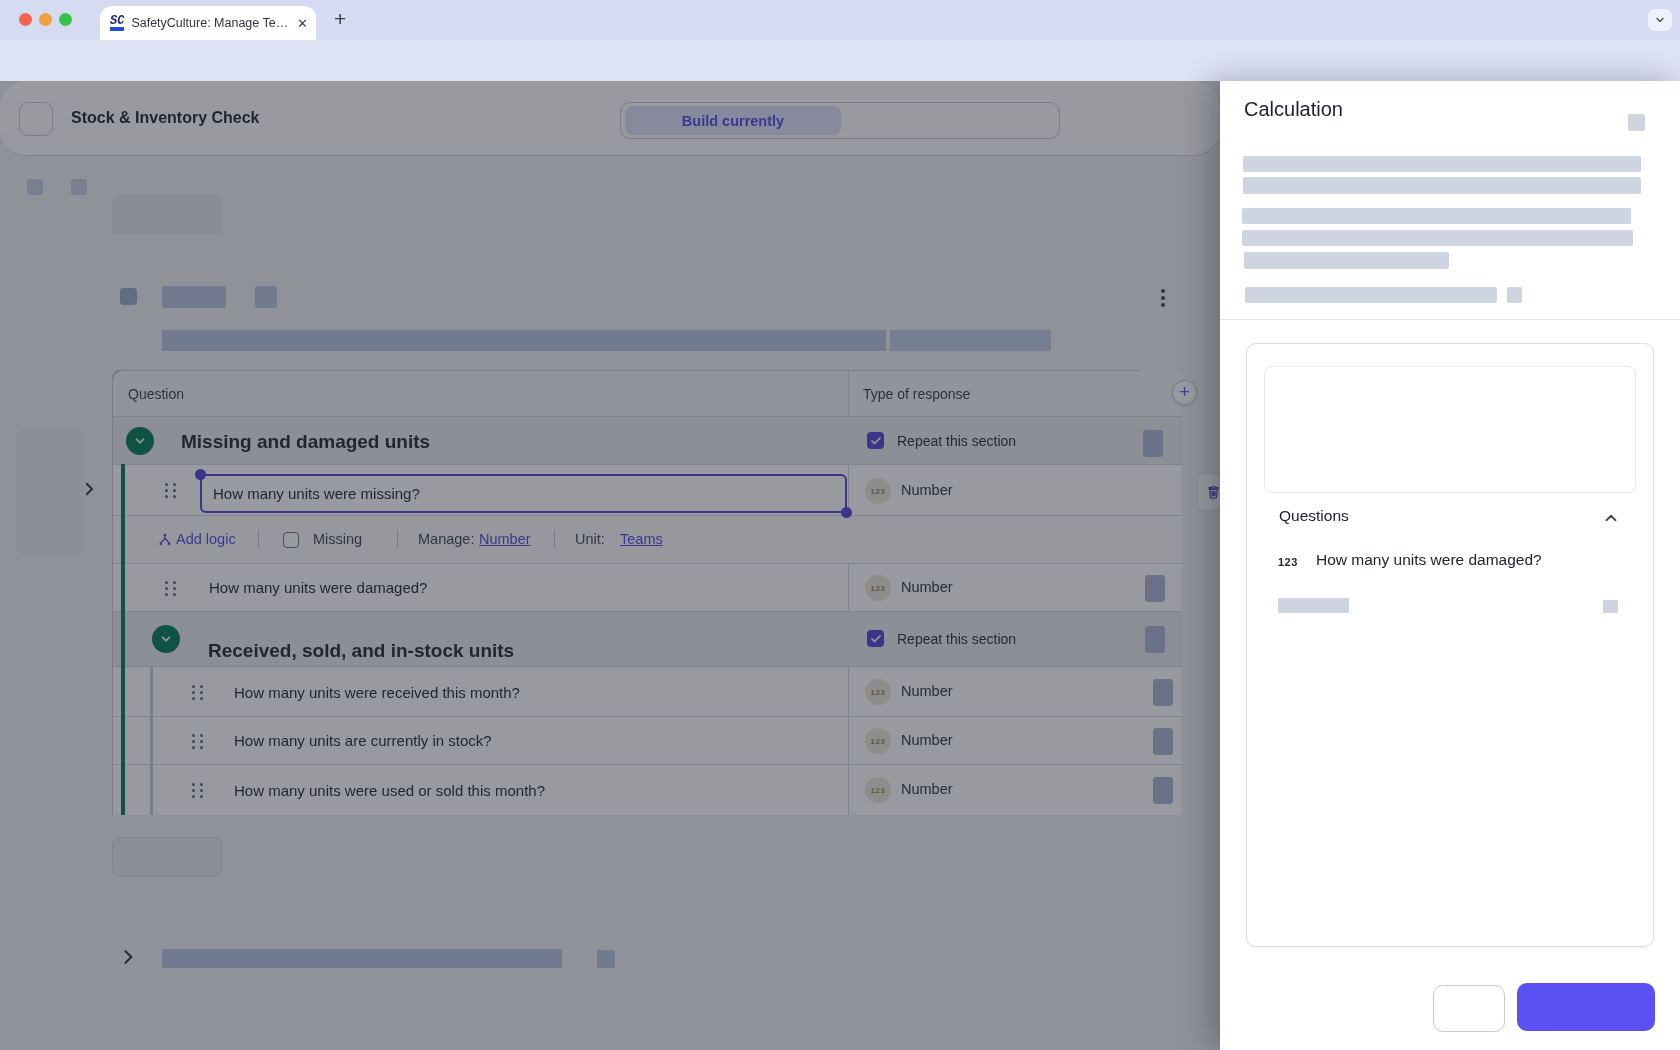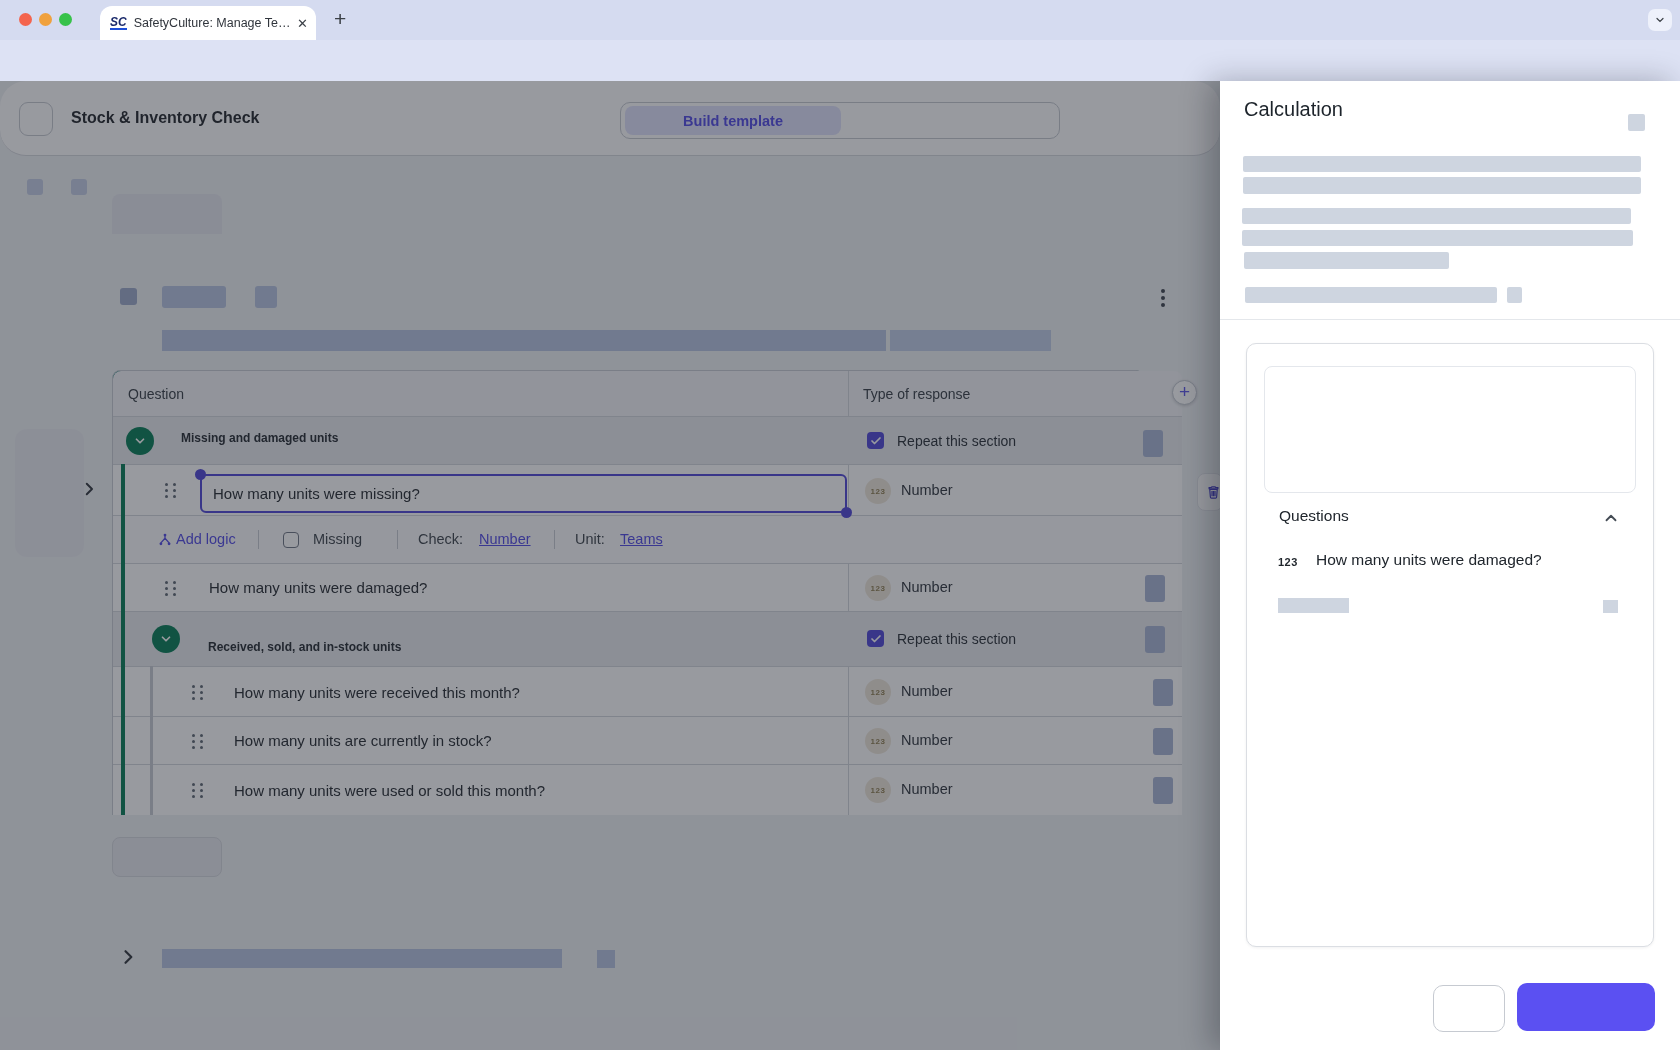--- a/index.html
+++ b/index.html
@@ -8,22 +8,22 @@
   .screen { position:relative; width:1680px; height:1050px; }
 
   
   .tabstrip { position:absolute; left:0; top:0; width:1680px; height:40px; background:#d5dbf0; }
   .tl { position:absolute; top:13px; width:13px; height:13px; border-radius:50%; }
   .tl.red   { left:19px; background:#f4644d; }
   .tl.yel   { left:39px; background:#f0a13d; }
   .tl.grn   { left:59px; background:#37c24a; }
   .tab { position:absolute; left:100px; top:6px; width:216px; height:34px; background:#fff;
          border-radius:12px 12px 0 0; display:flex; align-items:center; padding:0 8px 0 10px; }
-  .favicon { font-family:Liberation Sans, sans-serif; font-style:italic; font-weight:bold;
-             font-size:12px; color:#1b2a6b; border-bottom:2px solid #1d4ed8; line-height:12px; }
+  .favicon { font-family:Liberation Mono, monospace; font-style:italic; font-weight:bold;
+             font-size:12px; color:#1b2a6b; border-bottom:4px solid #1d4ed8; line-height:12px; }
   .tab-title { flex:1; margin-left:7px; font-size:12.5px; color:#30353c; white-space:nowrap;
                overflow:hidden; text-overflow:ellipsis; }
   .tab-close { font-size:13px; color:#3c4148; margin-left:4px; cursor:default; }
   .newtab { position:absolute; left:334px; top:7px; font-size:21px; color:#3b4046; }
   .tabsearch { position:absolute; left:1648px; top:9px; width:24px; height:22px; background:#eef1fb;
                border-radius:7px; display:flex; align-items:center; justify-content:center; }
   .toolbar { position:absolute; left:0; top:40px; width:1680px; height:41px; background:#dde2f4; }
   .navic { position:absolute; top:52px; width:19px; height:19px; color:#41464d; }
   .urlpill { position:absolute; left:116px; top:46px; width:1316px; height:30px; background:#fff;
              border-radius:15px; display:flex; align-items:center; padding:0 14px; }
@@ -75,21 +75,21 @@
   .row-q4   { top:346px; height:48px; background:#fff; }
   .row-q5   { top:394px; height:50px; background:#fff; border-bottom:none; }
   .col-div { position:absolute; left:735px; top:0; bottom:0; width:1px; background:#d2d6dc; }
   .th { position:absolute; top:15px; font-size:14px; color:#333a42; }
   .th-q { left:15px; } .th-t { left:750px; }
   .addq-btn { position:absolute; left:1059px; top:9px; width:25px; height:25px; border-radius:50%;
               background:#fff; border:1px solid #c0c5cd; color:#5a51e8; font-size:19px; line-height:22px;
               text-align:center; box-shadow:0 1px 3px rgba(20,24,35,.18); z-index:5; }
   .sec-circle { position:absolute; width:28px; height:28px; border-radius:50%; background:#007a52;
                 display:flex; align-items:center; justify-content:center; }
-  .sec-label { position:absolute; font-size:12px; font-weight:bold; color:#20262d; }
+  .sec-label { position:absolute; font-size:19px; font-weight:bold; color:#20262d; }
   .repeat-box { position:absolute; left:754px; width:17px; height:17px; background:#4d43d6; border-radius:4px;
                 display:flex; align-items:center; justify-content:center; }
   .repeat-label { position:absolute; left:784px; font-size:14px; color:#242a31; }
   .drag { position:absolute; width:12px; height:26px; display:grid; grid-template-columns:4px 4px; gap:3px 4px; align-content:center; }
   .drag i { width:3px; height:3px; border-radius:50%; background:#5b6470; }
   .q-text { position:absolute; font-size:15px; color:#21262c; }
   .num-badge { position:absolute; left:752px; width:26px; height:26px; border-radius:50%; background:#efe7da;
                color:#8d7c4f; font-size:8px; font-weight:bold; display:flex; align-items:center; justify-content:center; letter-spacing:.5px; }
   .type-label { position:absolute; left:788px; font-size:14.5px; color:#2a3038; }
   .row-skel { position:absolute; width:20px; height:27px; background:#a7b4d4; border-radius:3px; }
@@ -217,21 +217,21 @@
         <circle cx="12" cy="19" r="1.9" fill="#3c4148"></circle>
       </svg>
   </div>
 
   <div class="main">
 
     <div class="app-header">
       <div class="logo-box"></div>
       <div class="doc-title">Stock &amp; Inventory Check</div>
       <div class="segmented">
-        <div class="seg-selected">Build template</div>
+        <div class="seg-selected">Build currently</div>
       </div>
     </div>
 
     <div class="crumb-sq" style="left:27px"></div>
     <div class="crumb-sq" style="left:71px"></div>
 
     <div class="leftpanel"></div>
     <svg class="leftpanel-chevron" style="position: absolute; left: 80px; top: 399px;" viewBox="0 0 24 24">
         <path d="M9 5l7 7-7 7" fill="none" stroke="#2c3138" stroke-width="2.6" stroke-linecap="round" stroke-linejoin="round"></path>
       </svg>
@@ -295,21 +295,21 @@
             <path d="M12 3v6M12 9L5 17M12 9l7 8" fill="none" stroke="#4f46e5" stroke-width="2.2" stroke-linecap="round"></path>
             <circle cx="12" cy="3.5" r="2.4" fill="#4f46e5"></circle>
             <circle cx="5" cy="18.5" r="2.4" fill="#4f46e5"></circle>
             <circle cx="19" cy="18.5" r="2.4" fill="#4f46e5"></circle>
           </svg>
         <span class="logic-item logic-link" style="left:63px">Add logic</span>
         <div class="vdiv" style="left:145px"></div>
         <span class="req-box"></span>
         <span class="logic-item logic-plain" style="left:200px">Missing</span>
         <div class="vdiv" style="left:284px"></div>
-        <span class="logic-item logic-plain" style="left:305px">Check:</span>
+        <span class="logic-item logic-plain" style="left:305px">Manage:</span>
         <span class="logic-item logic-underline" style="left:366px">Number</span>
         <div class="vdiv" style="left:441px"></div>
         <span class="logic-item logic-plain" style="left:462px">Unit:</span>
         <span class="logic-item logic-underline" style="left:507px">Teams</span>
       </div>
 
       <div class="trow row-q2">
         <div class="col-div"></div>
         <div class="drag" style="left:52px; top:11px">
             <i></i>

